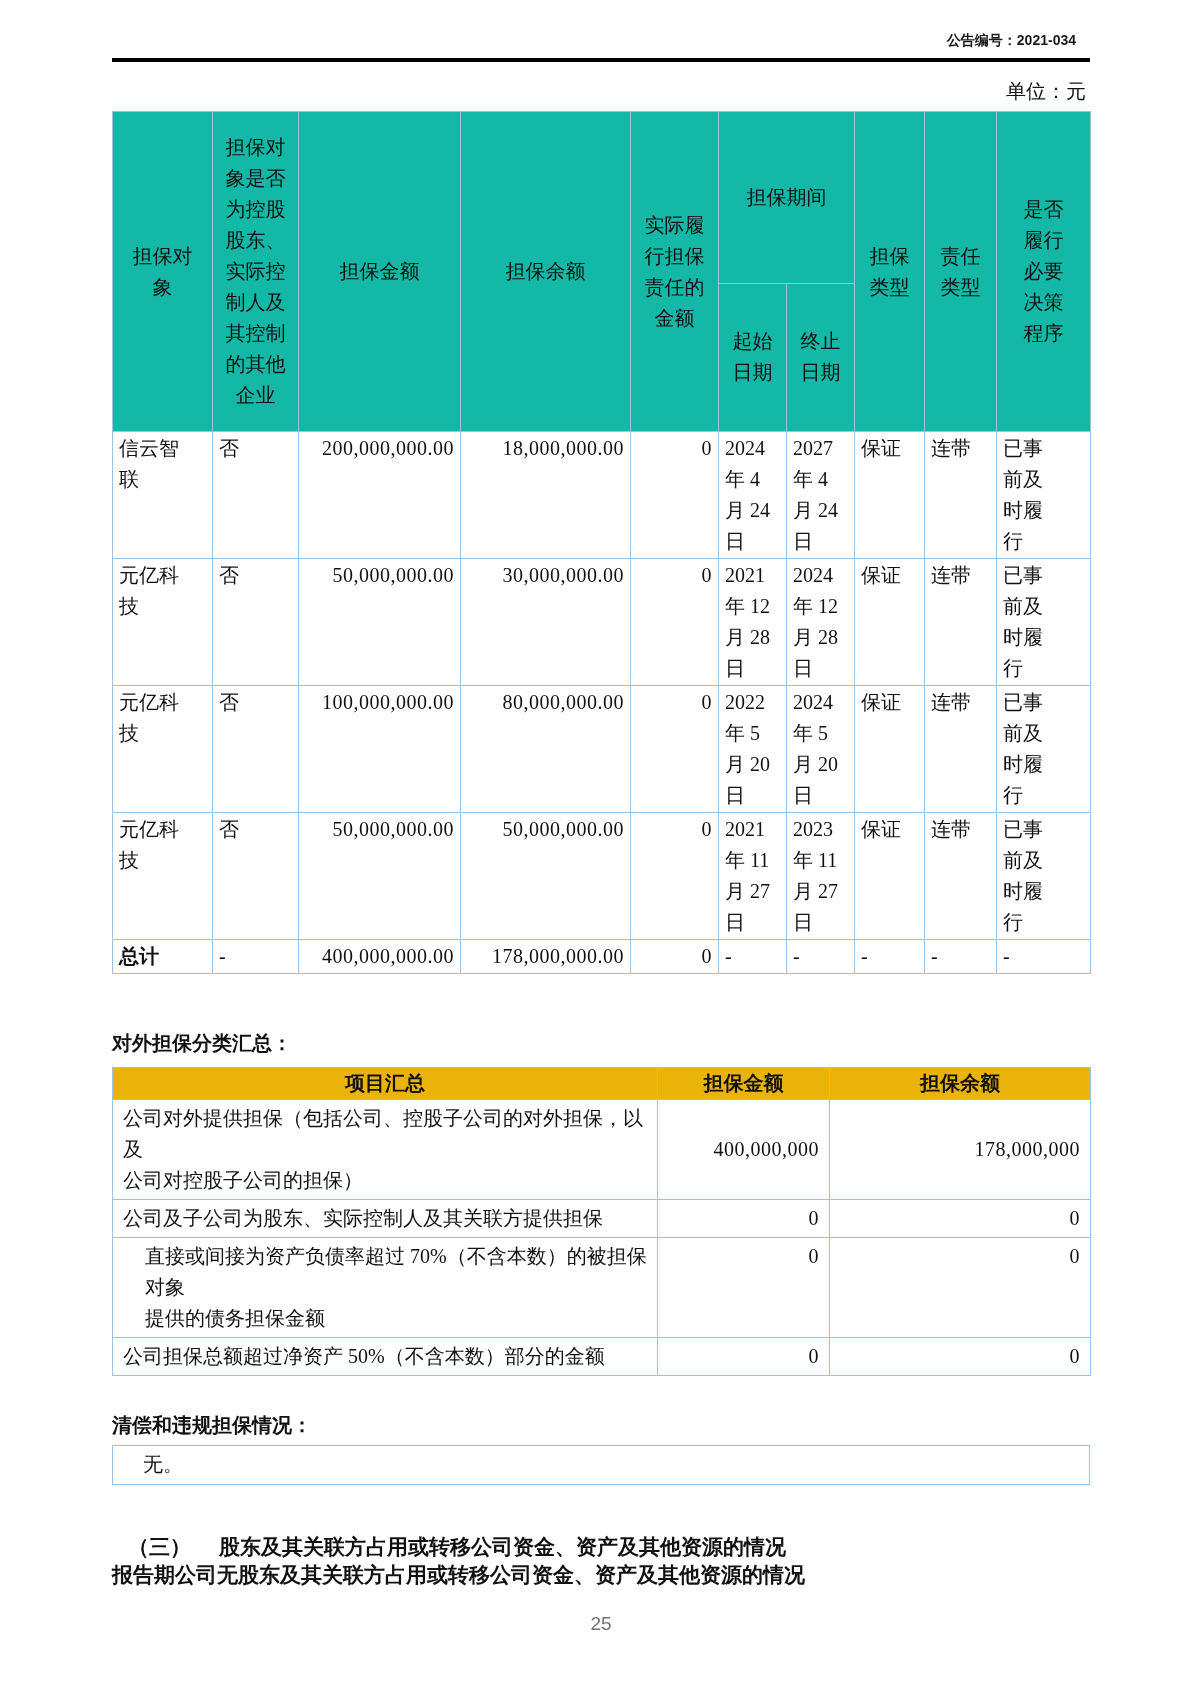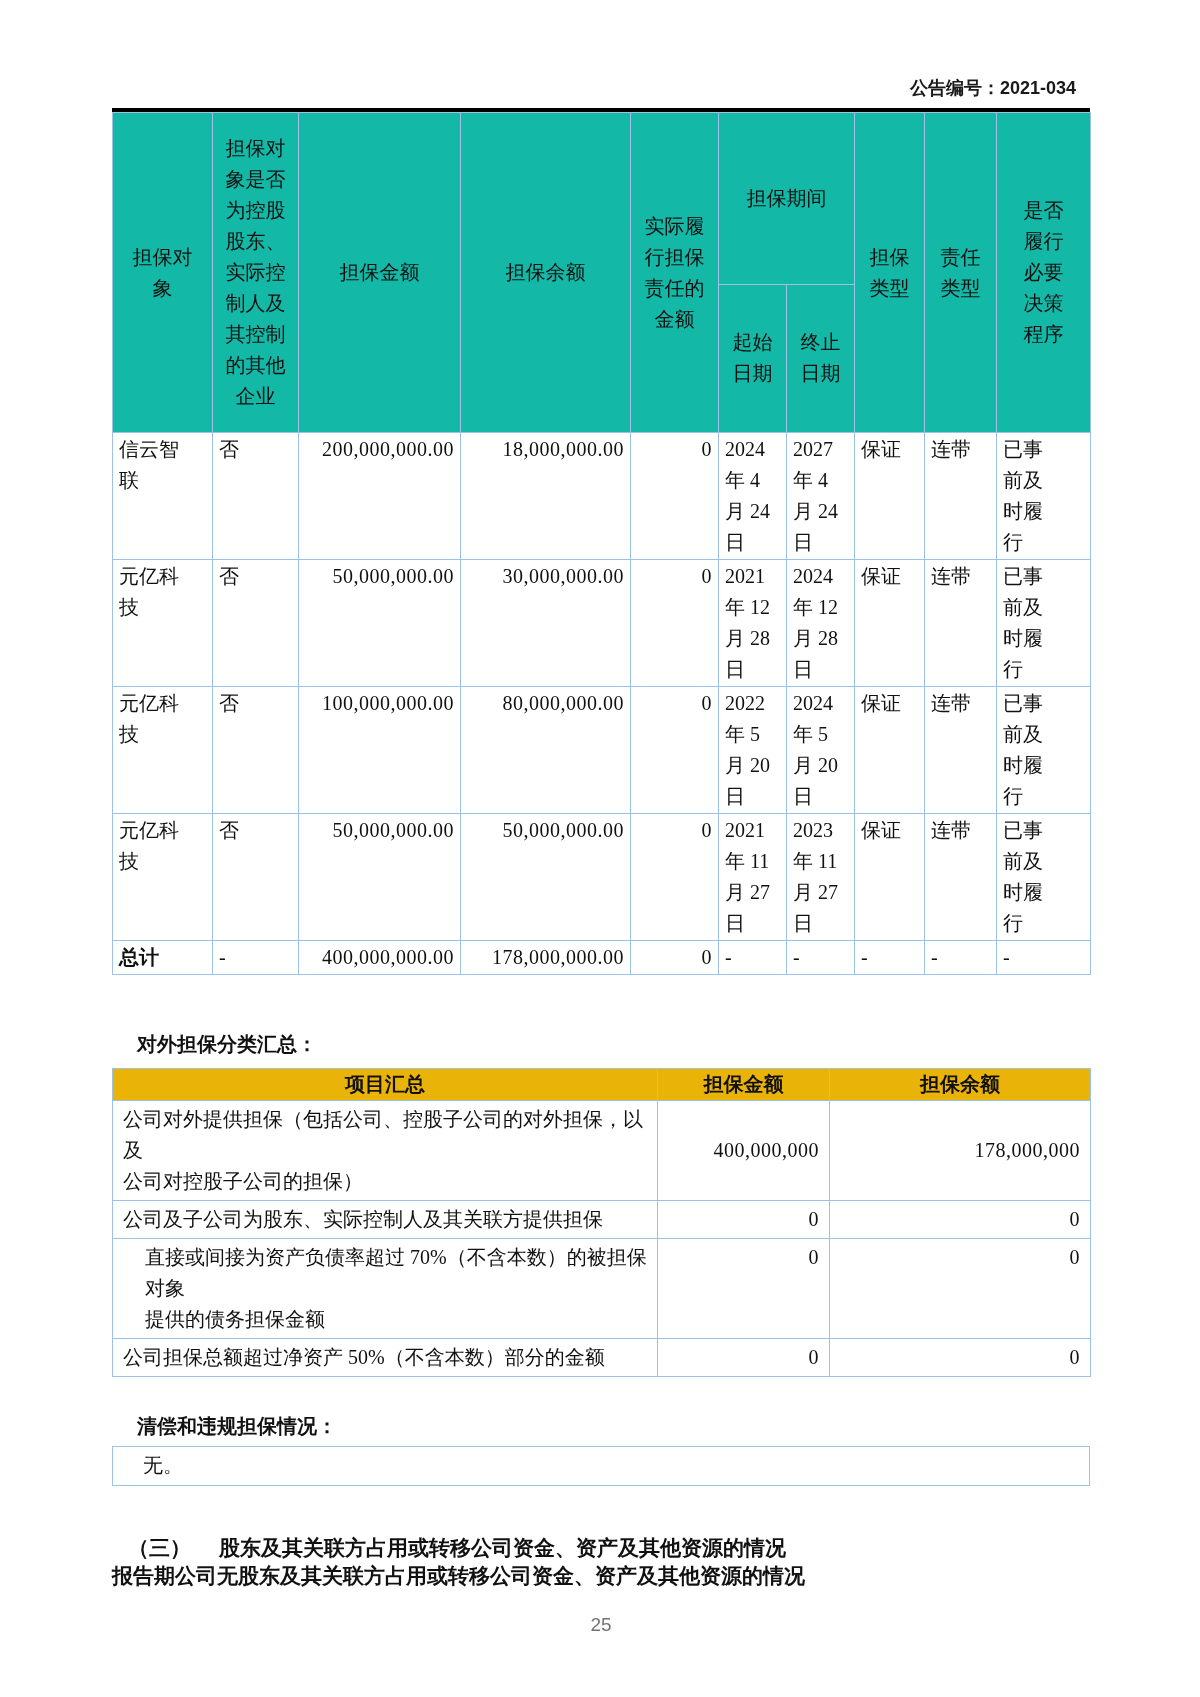--- a/index.html
+++ b/index.html
@@ -5,23 +5,23 @@
   html,body{margin:0;padding:0;}
   body{
     width:1200px;height:1697px;background:#ffffff;overflow:hidden;
     font-family:"Liberation Serif","DejaVu Serif",serif;
     color:#111;
   }
   .page{position:relative;width:1200px;height:1697px;background:#fff;}
   .content{width:978px;margin:0 auto 0 112px;}
 
   .doc-header{
-    padding-top:76px;text-align:right;padding-right:14px;
+    padding-top:32px;text-align:right;padding-right:14px;
     font-family:"Liberation Sans","DejaVu Sans",sans-serif;
-    font-weight:600;font-size:18px;color:#1a1a1a;
+    font-weight:600;font-size:14px;color:#1a1a1a;
   }
   .rule{margin-top:8px;border-bottom:4px solid #000;height:0;}
   .unit-note{text-align:right;font-size:20px;margin:16px 4px 6px 0;}
 
   table{border-collapse:collapse;table-layout:fixed;width:978px;}
   th,td{
     border:1px solid #9cc3e6;
     font-size:20px;line-height:31px;font-weight:normal;
     white-space:pre-line;word-break:break-all;
     padding:1px 6px;
@@ -30,21 +30,21 @@
   .t1 td{vertical-align:top;}
   .t1 .hr1{height:158px;}
   .t1 .hr2{height:136px;}
   .t1 .row-total{height:33px;}
   .tl{text-align:left;}
   .tr{text-align:right;}
   .tc{}
   .num{letter-spacing:0.5px;}
   .bold{font-weight:bold;}
 
-  .sub-heading{font-size:20px;font-weight:bold;margin-top:56px;margin-left:25px;}
+  .sub-heading{font-size:20px;font-weight:bold;margin-top:56px;}
   .t2{margin-top:10px;}
   .t2 th{background:#eab308;text-align:center;font-weight:bold;padding:0 4px;height:27px;}
   .t2 td{padding:3px 10px;}
   .t2 .v-mid{vertical-align:middle;}
   .t2 .v-top{vertical-align:top;padding-left:32px;}
   .heading2{margin-top:36px;}
   .note-box{
     margin-top:6px;border:1px solid #9cc3e6;height:38px;
     font-size:20px;line-height:36px;padding-left:30px;
   }
@@ -60,20 +60,21 @@
 </head>
 <body>
 
 <div class="page">
   <div class="content">
 
     <div class="doc-header">
       <span>公告编号：</span><span>2021-034</span>
     </div>
     <div class="rule"></div>
+    <div class="unit-note">单位：元</div>
 
     <table class="t1">
       <colgroup>
         <col style="width:100px">
           <col style="width:86px">
           <col style="width:162px">
           <col style="width:170px">
         <col style="width:88px">
           <col style="width:68px">
           <col style="width:68px">

